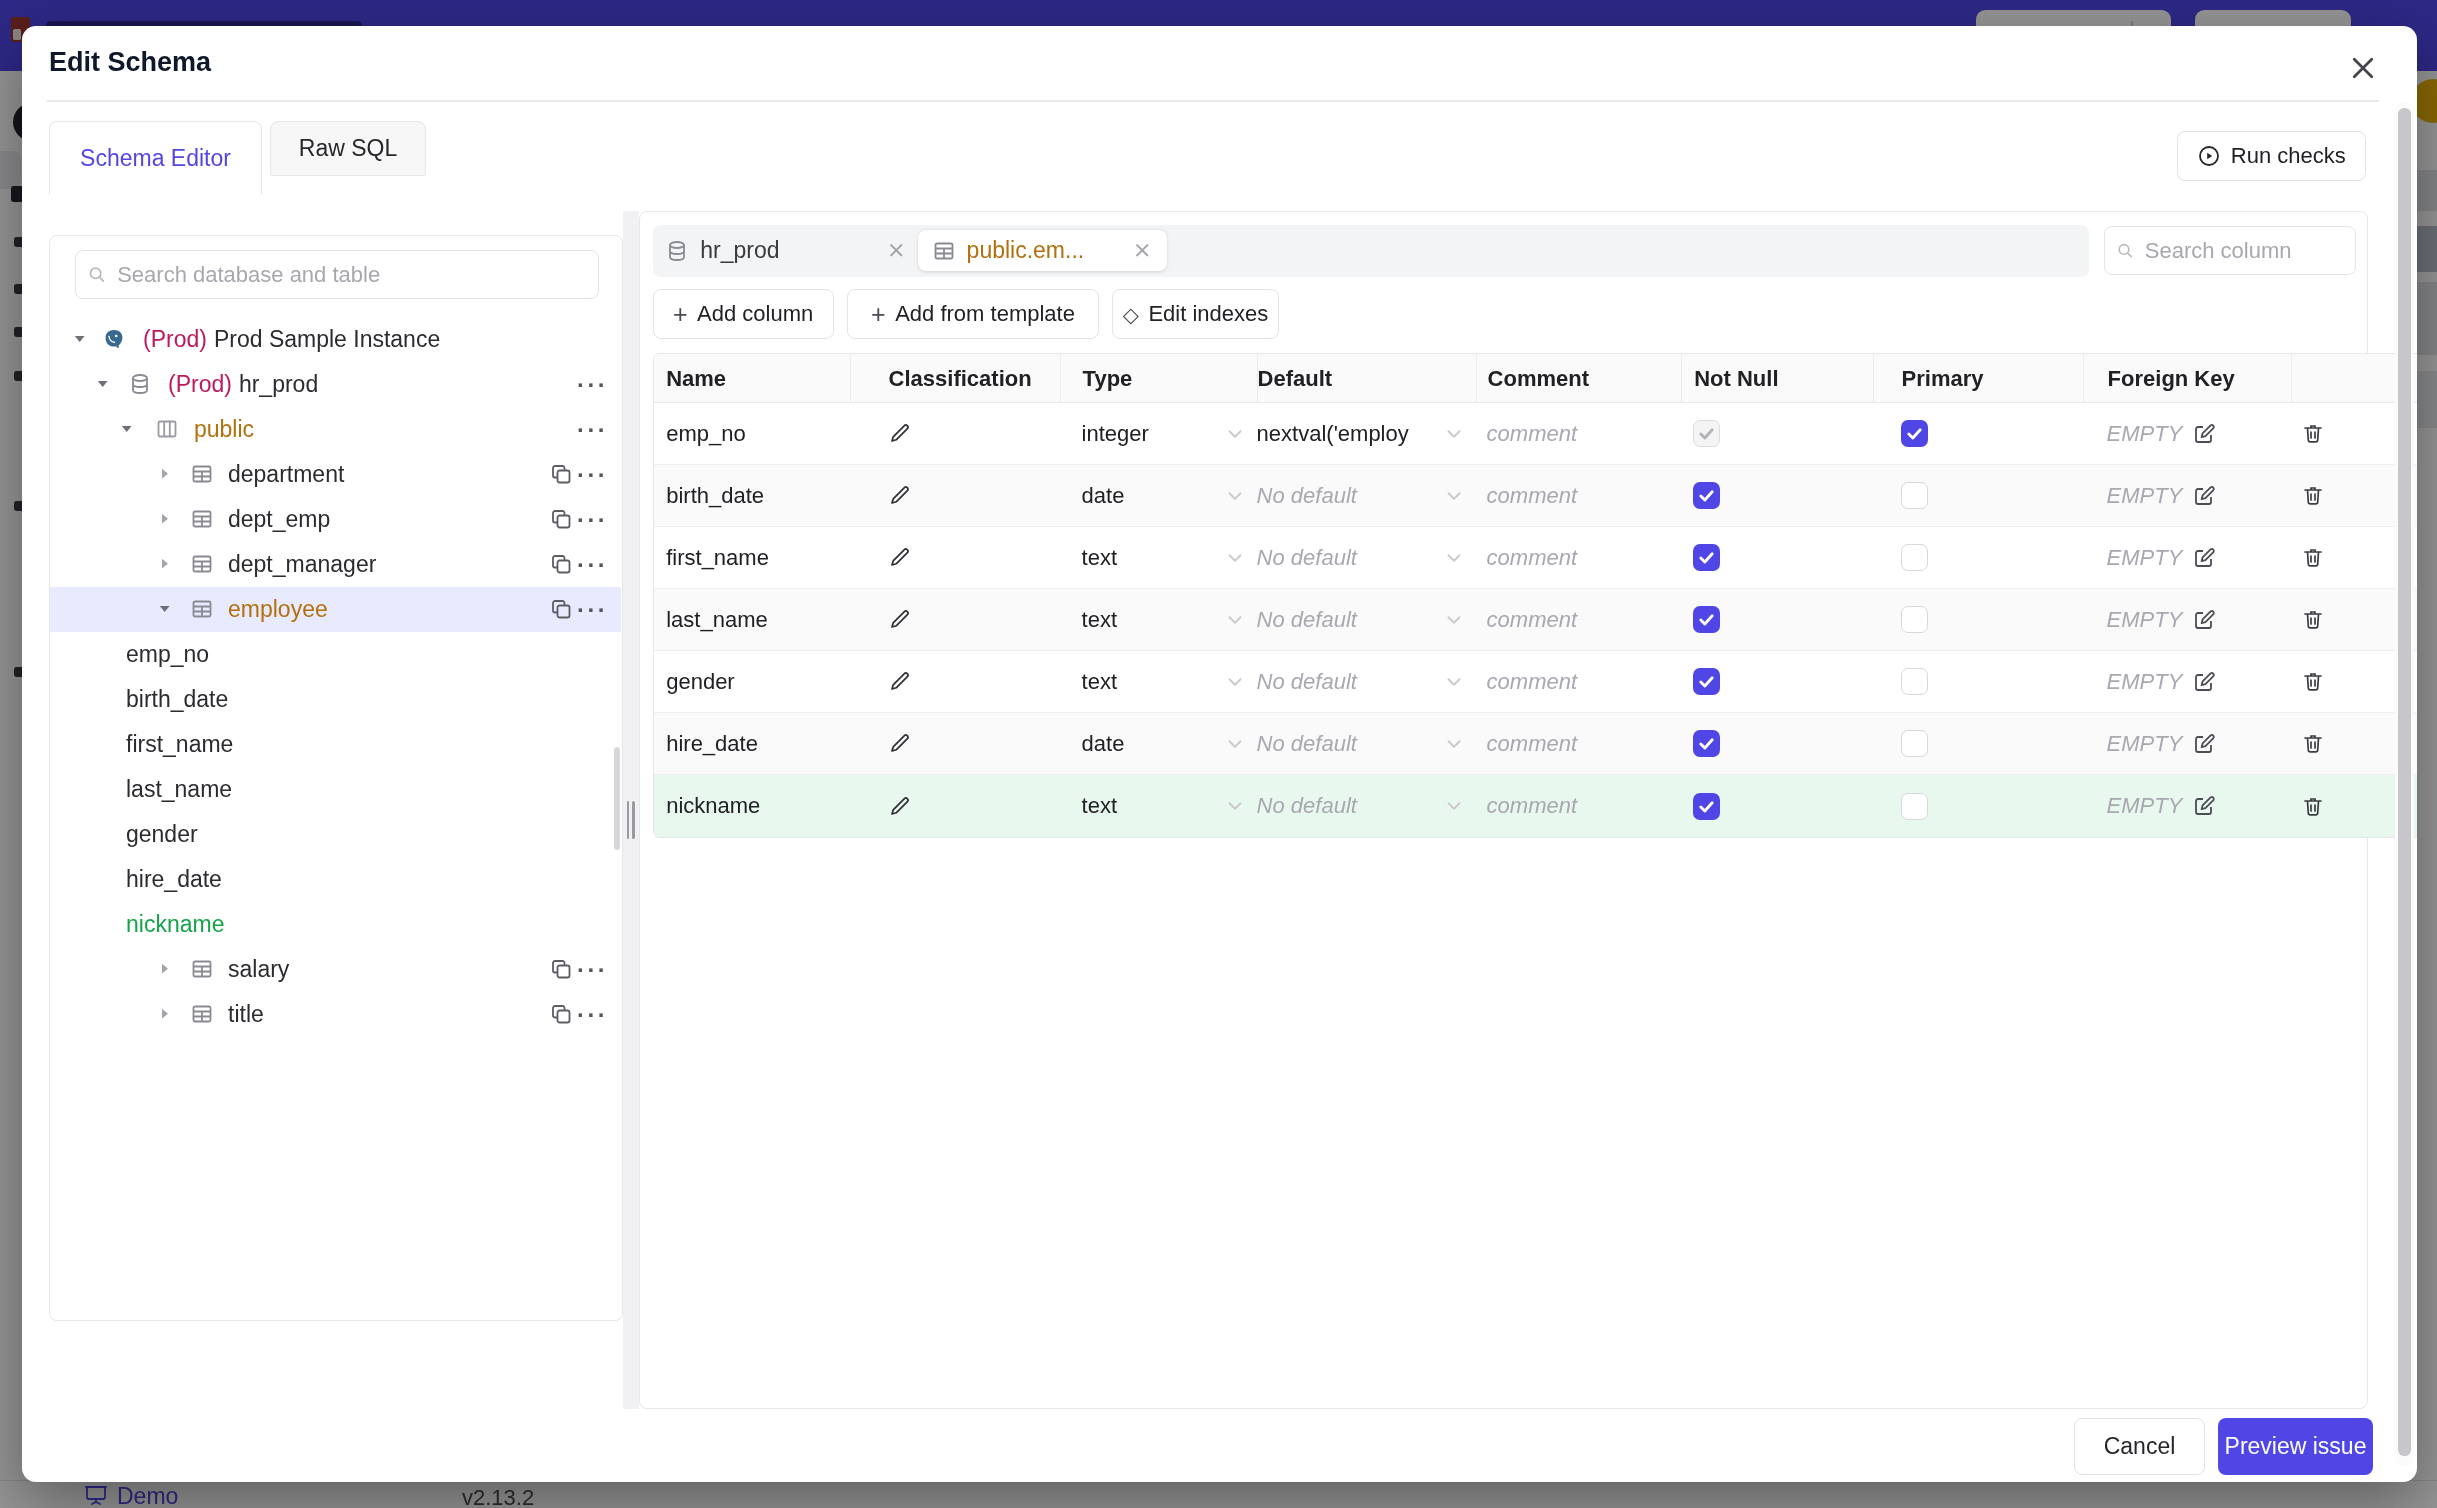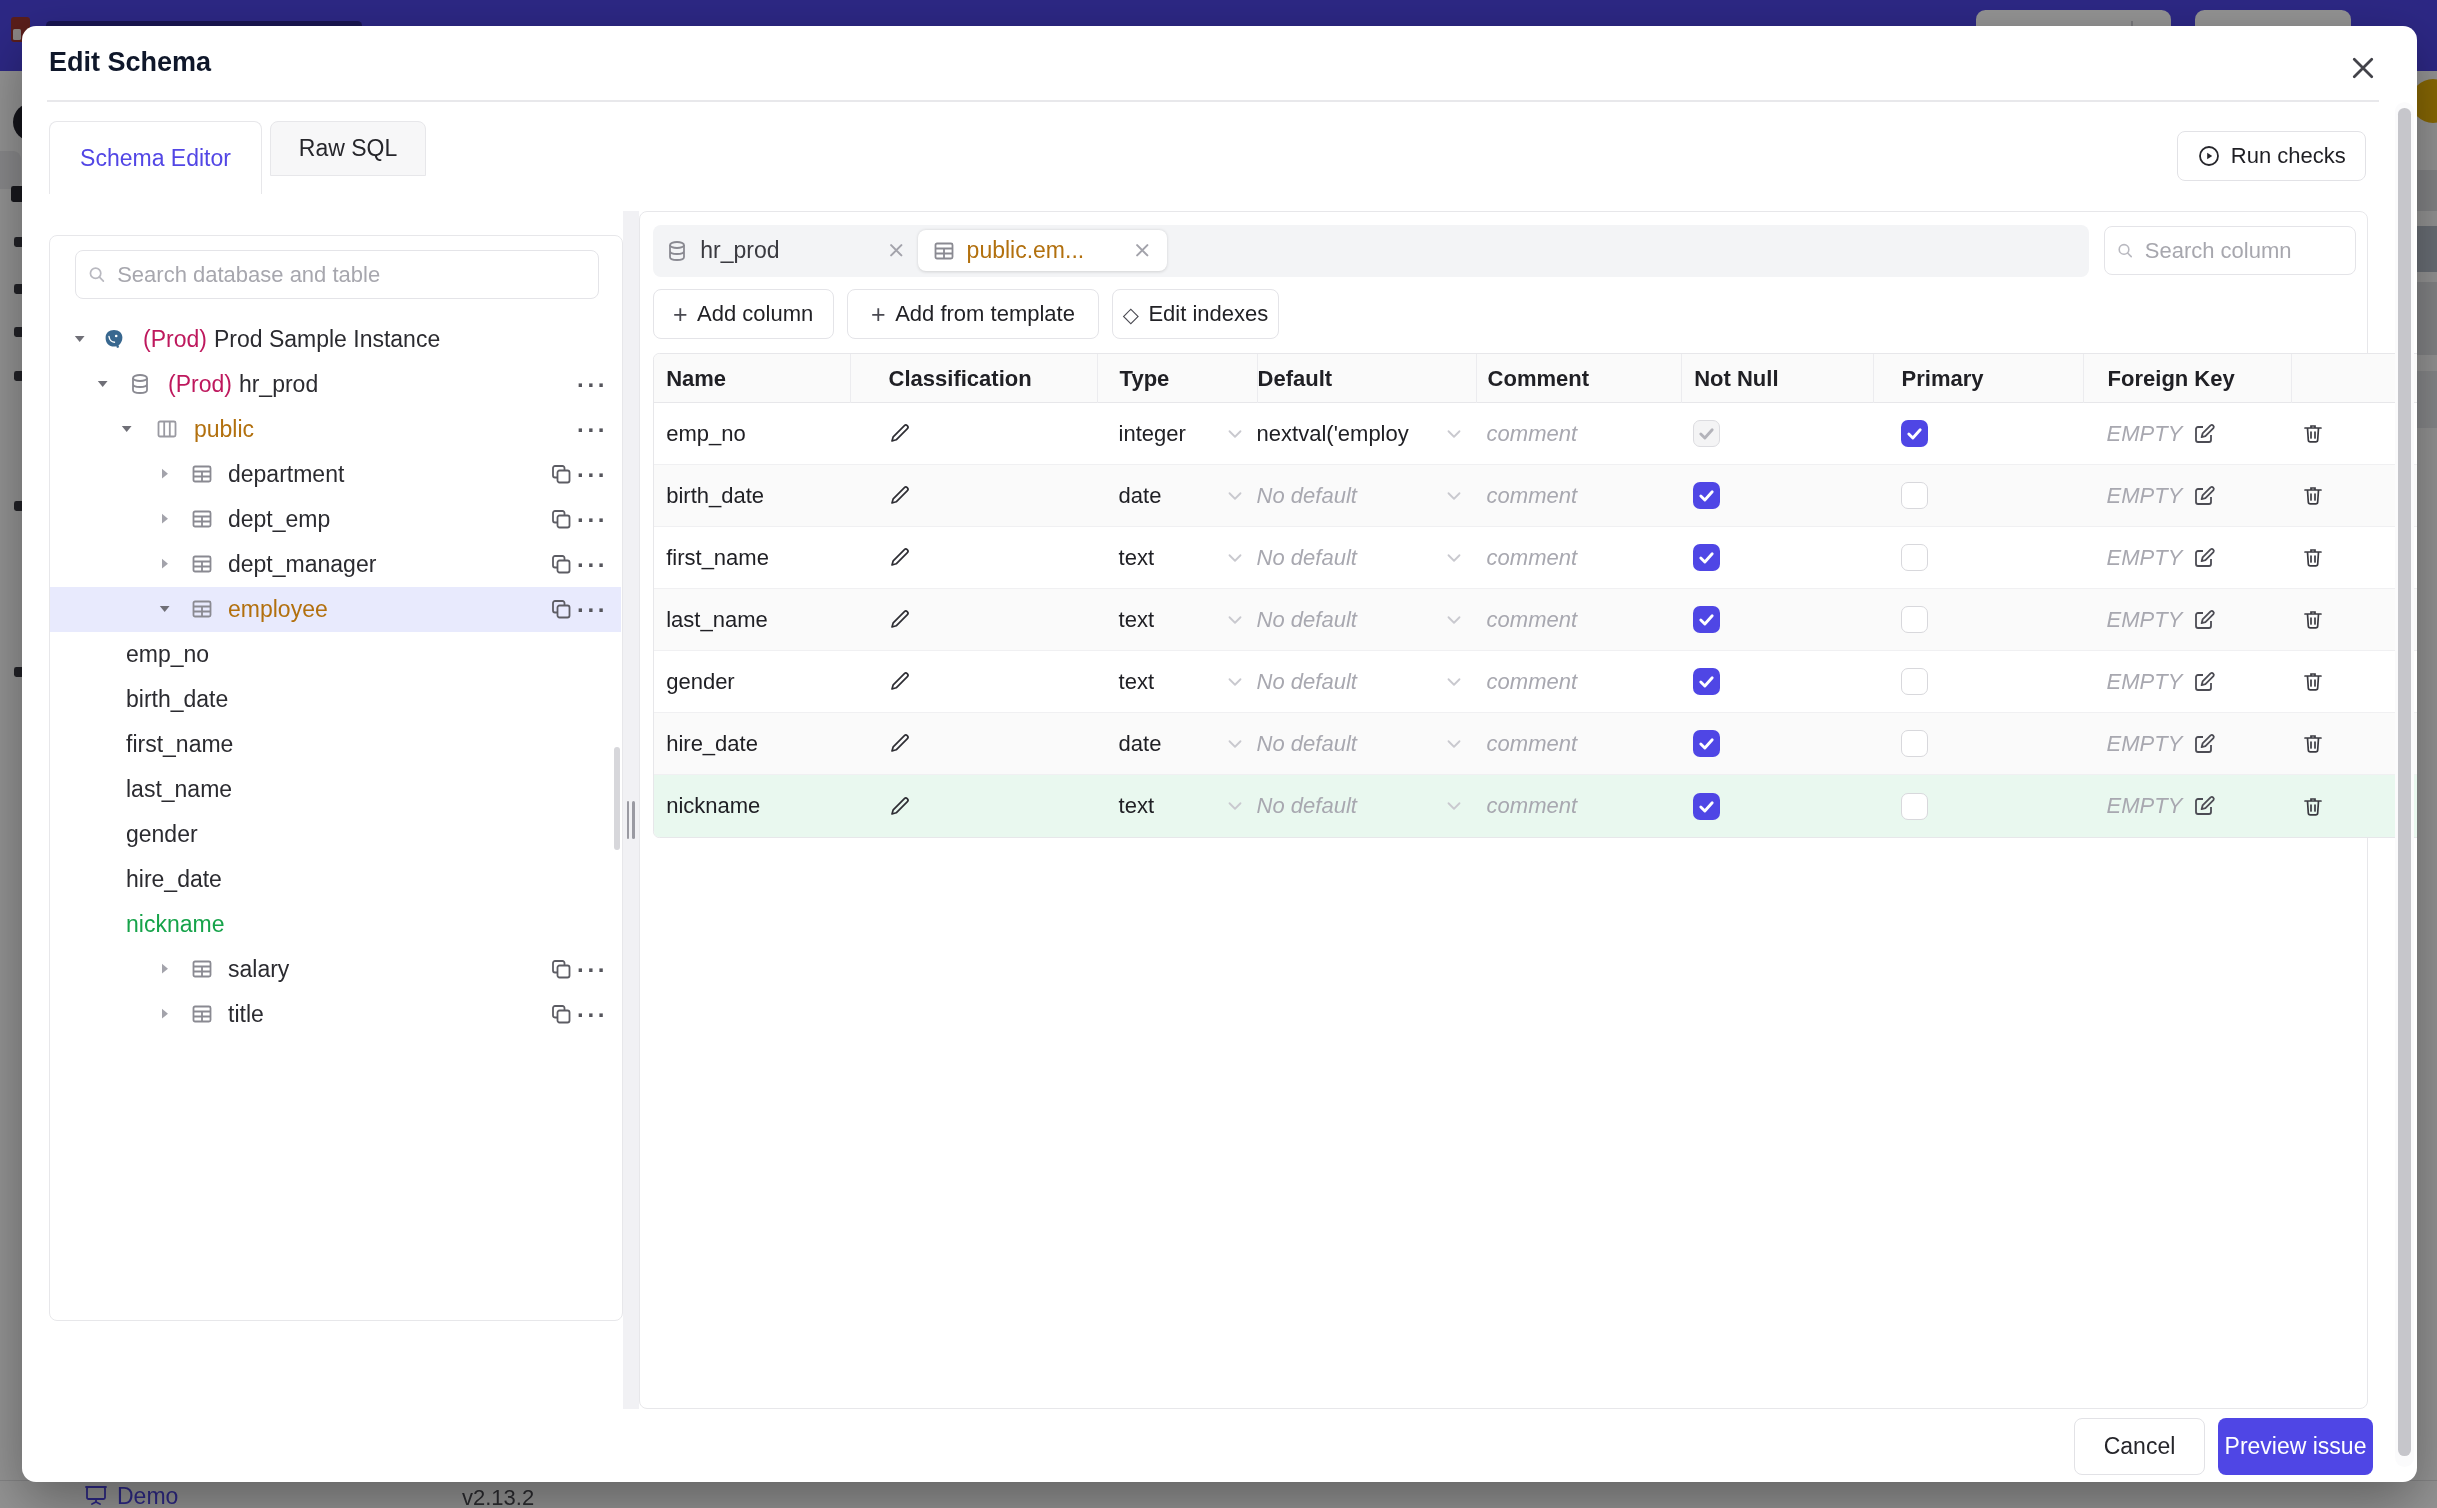--- a/index.html
+++ b/index.html
@@ -108,21 +108,21 @@
     border-radius:6.3px; overflow:hidden; background:#fff;text-align:center; }
   .thead, .trow { display:grid; grid-template-columns:196px 210px 197px 219px 205px 192px 210px 208px 50px; }
   .thead { height:49px; background:#fafafa; border-bottom:1.6px solid #e7e7ea; }
   .th { display:flex; align-items:center; font-size:22px; font-weight:600; color:#202025;
     border-left:1.6px solid #ececef; height:49px; }
   .th.c0 { border-left:none; }
   .trow { height:62px; border-bottom:1.6px solid #f0f0f2; }
   .trow:last-child { border-bottom:none; }
   .trow.default { background:#fff; } .trow.alt { background:#fafafa; } .trow.added { background:#e9f8ef; }
   .cell { position:relative; display:flex; align-items:center; font-size:22px; color:#202025; overflow:hidden; }
-  .c0 { padding-left:12.6px; } .c1 { padding-left:38px; } .c2 { padding-left:22px;margin-left:37px; } .c3 { }
+  .c0 { padding-left:12.6px; } .c1 { padding-left:38px; } .c2 { padding-left:22px; } .c3 { }
   .c4 { padding-left:11px; } .c5 { padding-left:12.6px; } .c6 { padding-left:28px; } .c7 { padding-left:24px; }
   .c8 { padding-left:9.5px; }
   .muted { color:#a8a8b0; font-style:italic; }
   .chev { position:absolute; right:11px; top:20px; width:22px; height:22px; }
   .cb { width:27px; height:27px; border-radius:7px; display:flex; align-items:center; justify-content:center; cursor:pointer; }
   .cb-on { background:#4f46e5; }
   .cb-off { background:#fff; border:1.6px solid #d8d8dc; }
   .cb-dis { background:#f4f4f5; border:1.6px solid #dcdce0; }
   .fk-edit { margin-left:9.5px; width:24px; height:24px; cursor:pointer; }
   .icon-btn { background:none; border:none; width:25px; height:25px; padding:0; cursor:pointer; }

